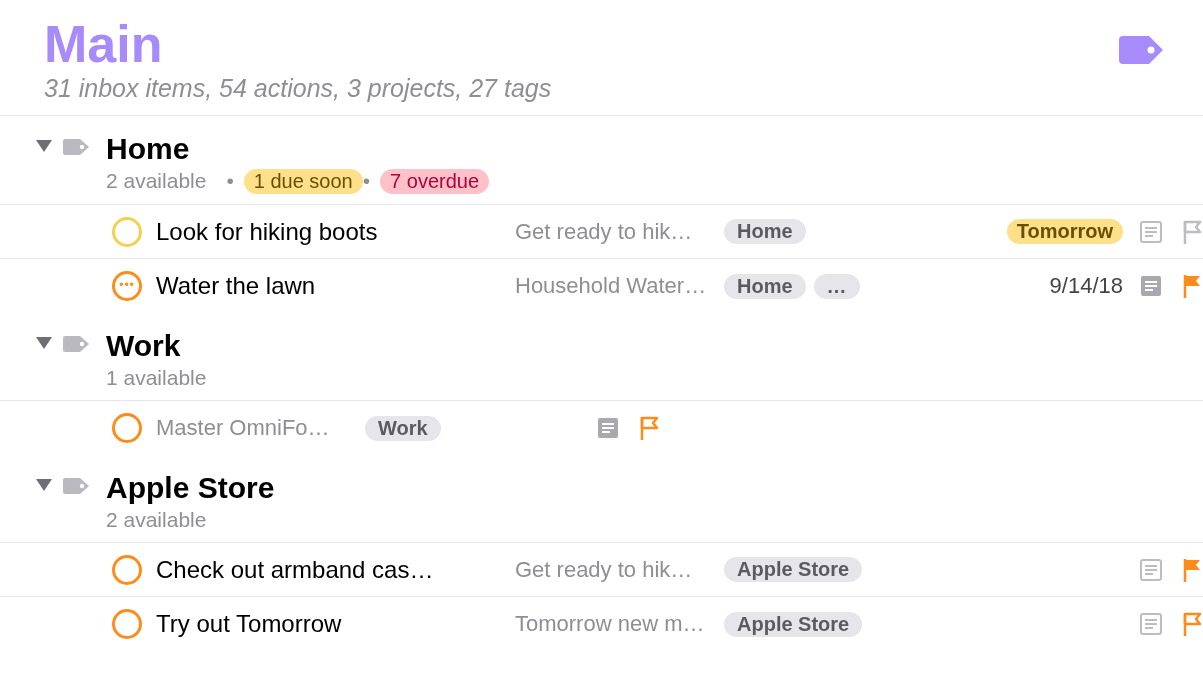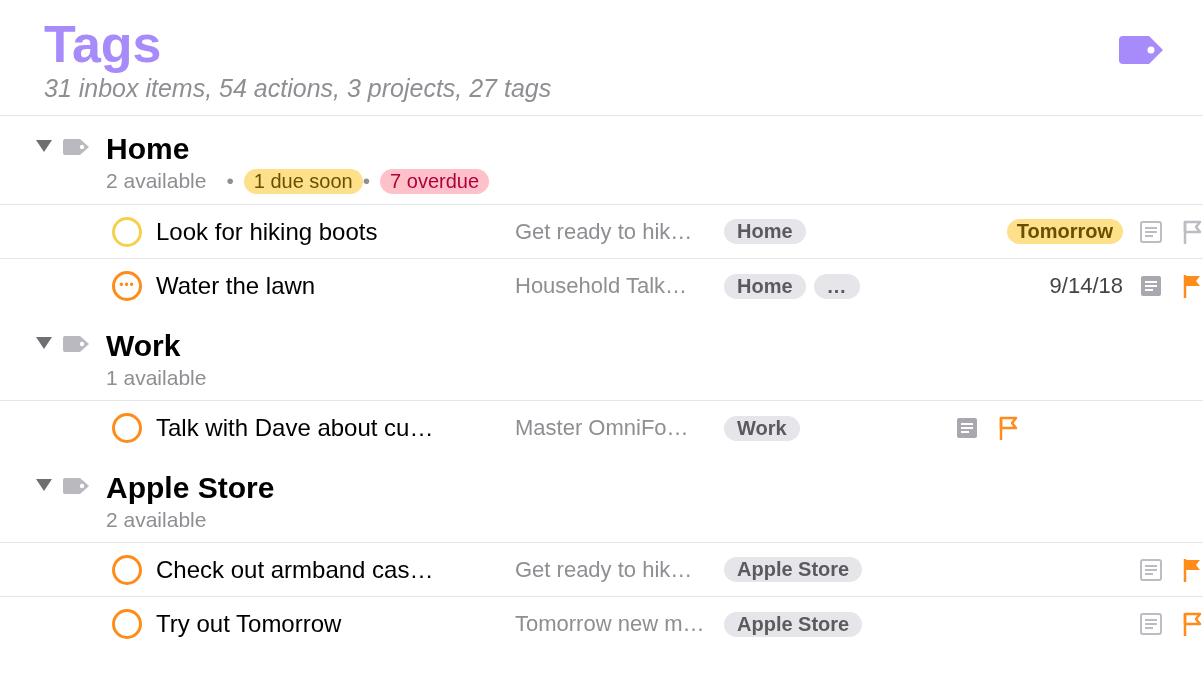--- a/index.html
+++ b/index.html
@@ -180,21 +180,21 @@
     justify-content: center;
     align-items: center;
   }
   .flag-col svg { width: 22px; height: 26px; }
 </style>
 </head>
 <body>
 
 <div class="header">
   <div class="header-left">
-    <h1 class="page-title">Tags</h1>
+    <h1 class="page-title">Main</h1>
     <p class="page-subtitle">31 inbox items, 54 actions, 3 projects, 27 tags</p>
   </div>
   <div class="header-icon">
     <svg viewBox="0 0 48 32">
       <path d="M2 4 a4 4 0 0 1 4 -4 h26 l14 14 -14 14 h-26 a4 4 0 0 1 -4 -4 z" fill="#a78bfa"></path>
       <circle cx="34" cy="14" r="3.5" fill="#fff"></circle>
     </svg>
   </div>
 </div>
 
@@ -245,21 +245,21 @@
               <path d="M3 3 h15 l-4 5 4 5 h-15 z" fill="none" stroke="#bcbcc2" stroke-width="2.5" stroke-linejoin="round"></path>
             </svg>
           </div>
   </div>
 
   <div class="row">
     <div class="status-circle status-orange">
             <span class="dots">•••</span>
           </div>
     <div class="task-title">Water the lawn</div>
-    <div class="project">Household Talk…</div>
+    <div class="project">Household Water…</div>
     <div class="tags-col">
             <span class="pill grey">Home</span>
             <span class="pill grey">…</span>
           </div>
     <div class="due-col">
             <span class="due-text">9/14/18</span>
           </div>
     <div class="note-col">
             <svg viewBox="0 0 22 22">
               <rect x="1" y="1" width="20" height="20" rx="2" fill="#a8a8ae"></rect>
@@ -295,21 +295,20 @@
         <h2 class="group-title">Work</h2>
         <div class="group-sub">
           <span>1 available</span>
 
         </div>
       </div>
     </div>
     <div class="list">
   <div class="row">
     <div class="status-circle status-orange"></div>
-    <div class="task-title">Talk with Dave about cu…</div>
     <div class="project">Master OmniFo…</div>
     <div class="tags-col">
             <span class="pill grey">Work</span>
           </div>
     <div class="note-col">
             <svg viewBox="0 0 22 22">
               <rect x="1" y="1" width="20" height="20" rx="2" fill="#a8a8ae"></rect>
               <line x1="5" y1="7" x2="17" y2="7" stroke="#fff" stroke-width="2"></line>
               <line x1="5" y1="11" x2="17" y2="11" stroke="#fff" stroke-width="2"></line>
               <line x1="5" y1="15" x2="13" y2="15" stroke="#fff" stroke-width="2"></line>

